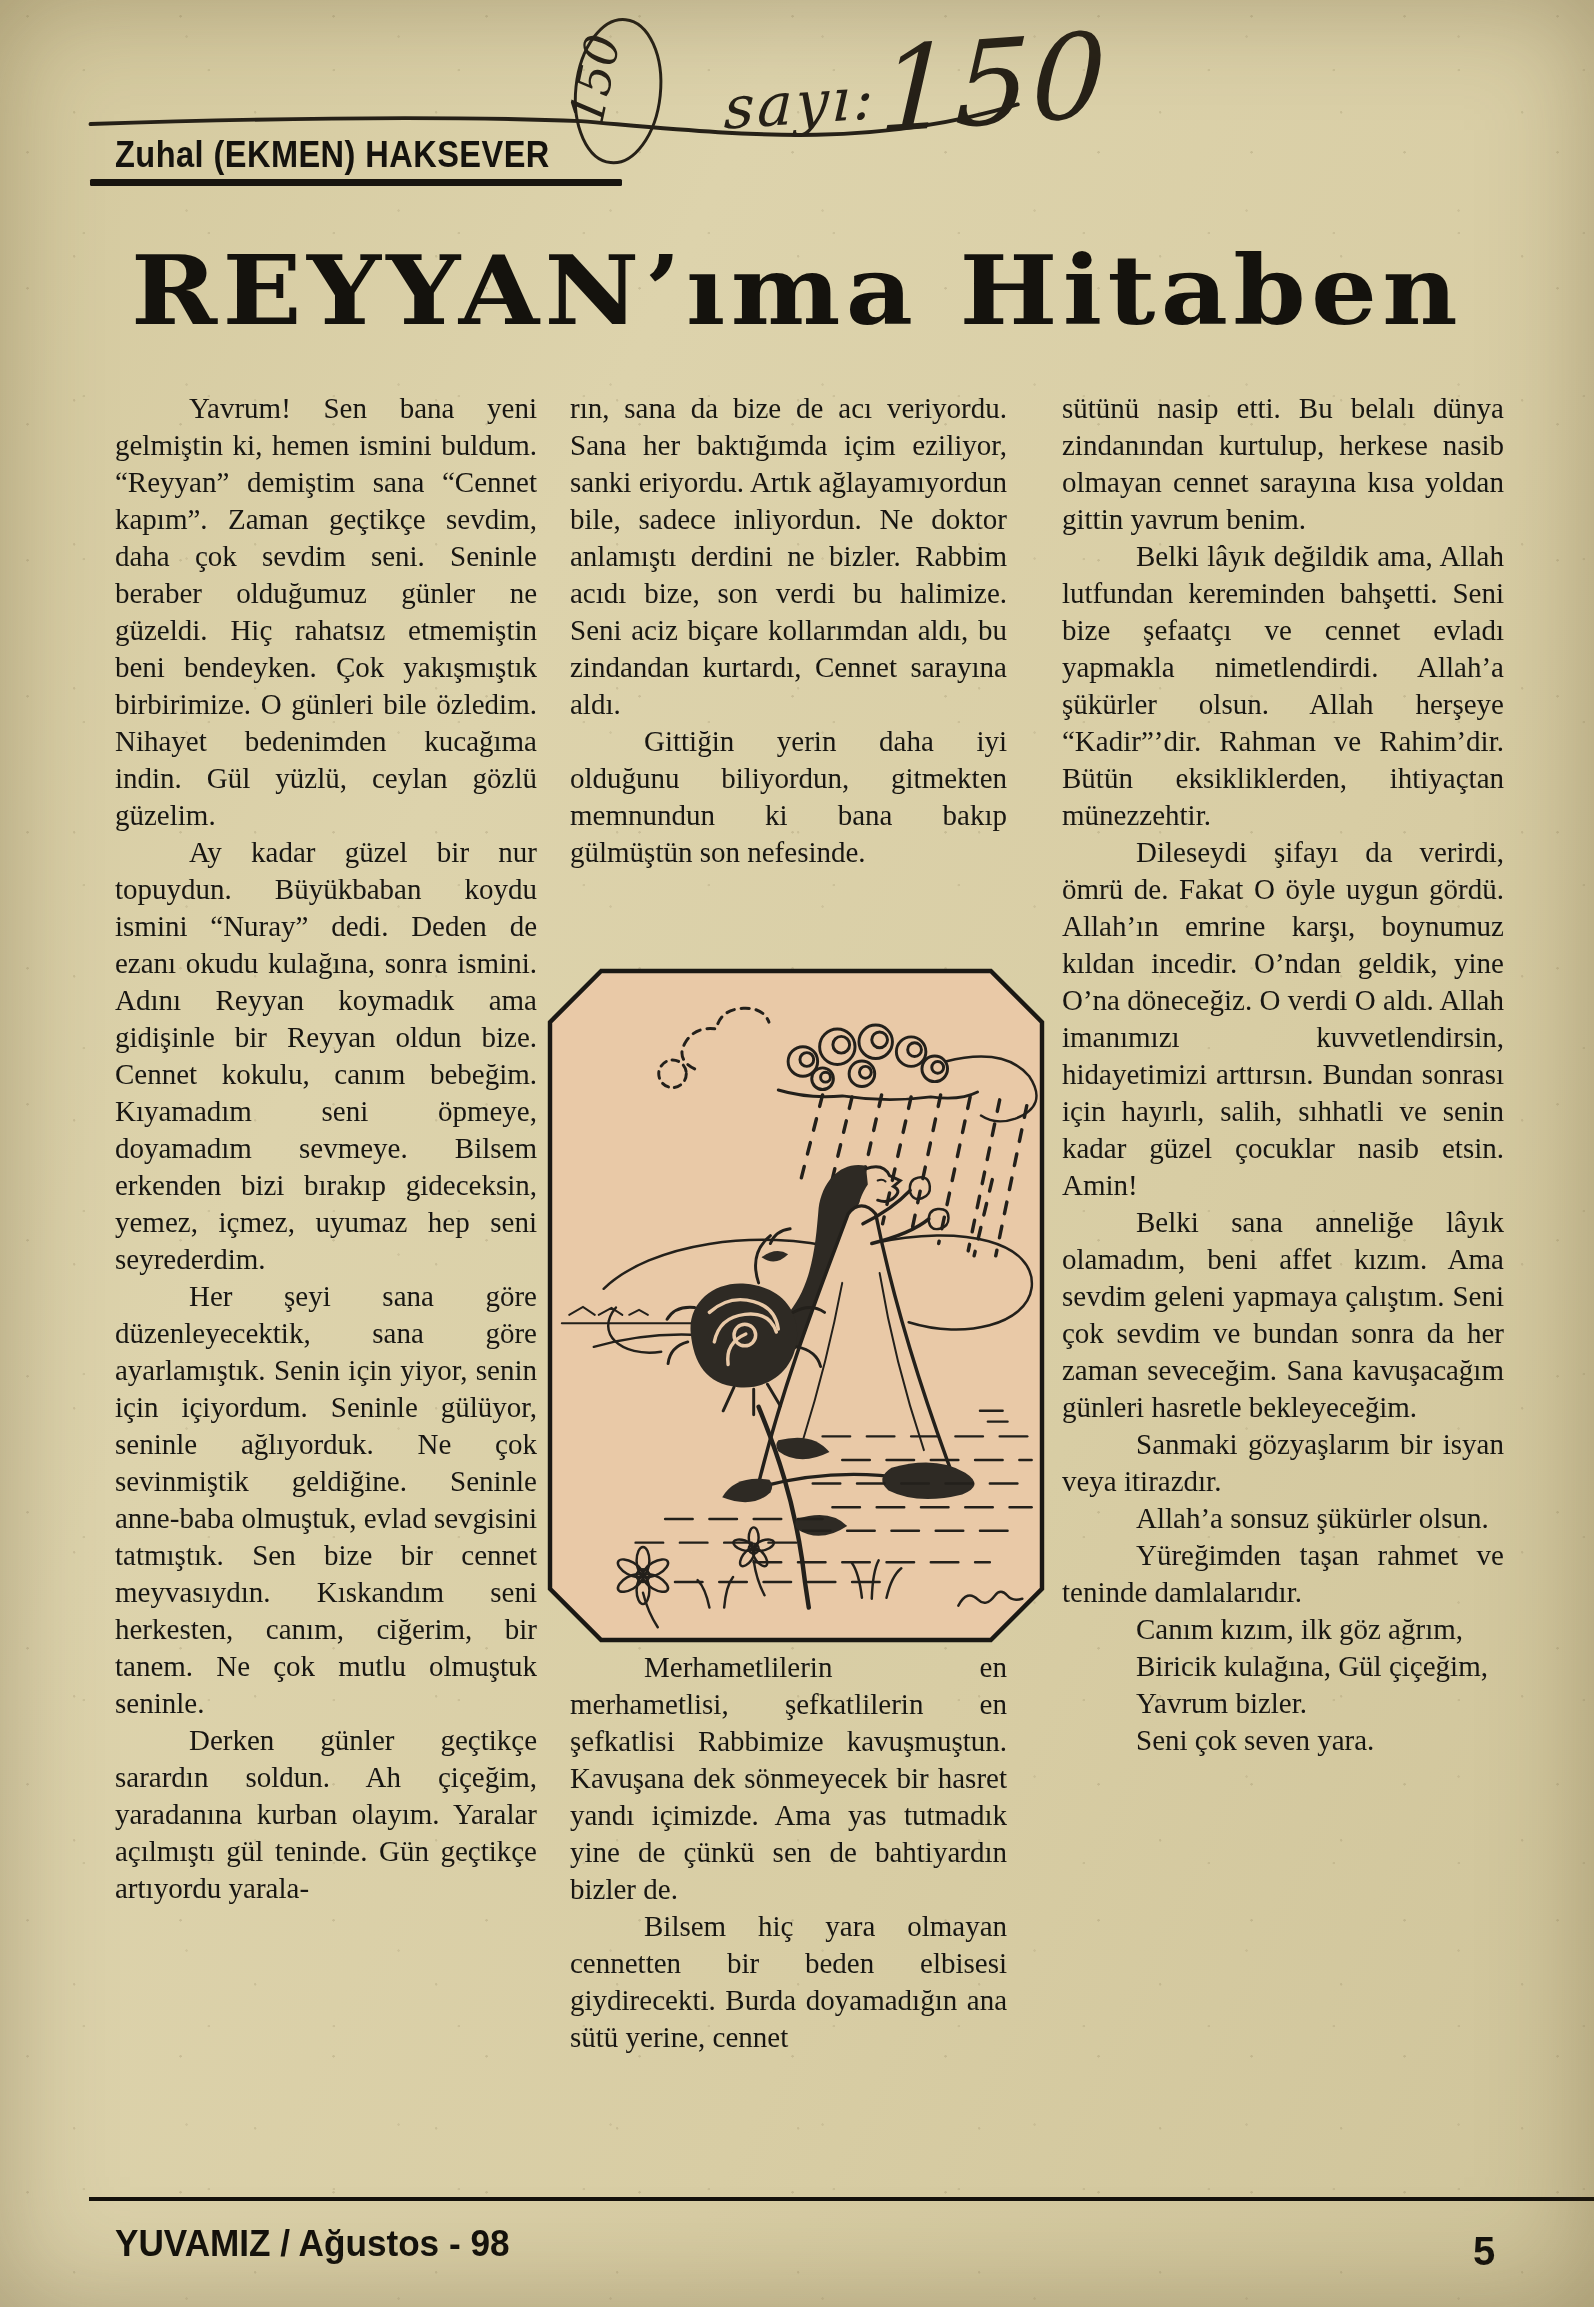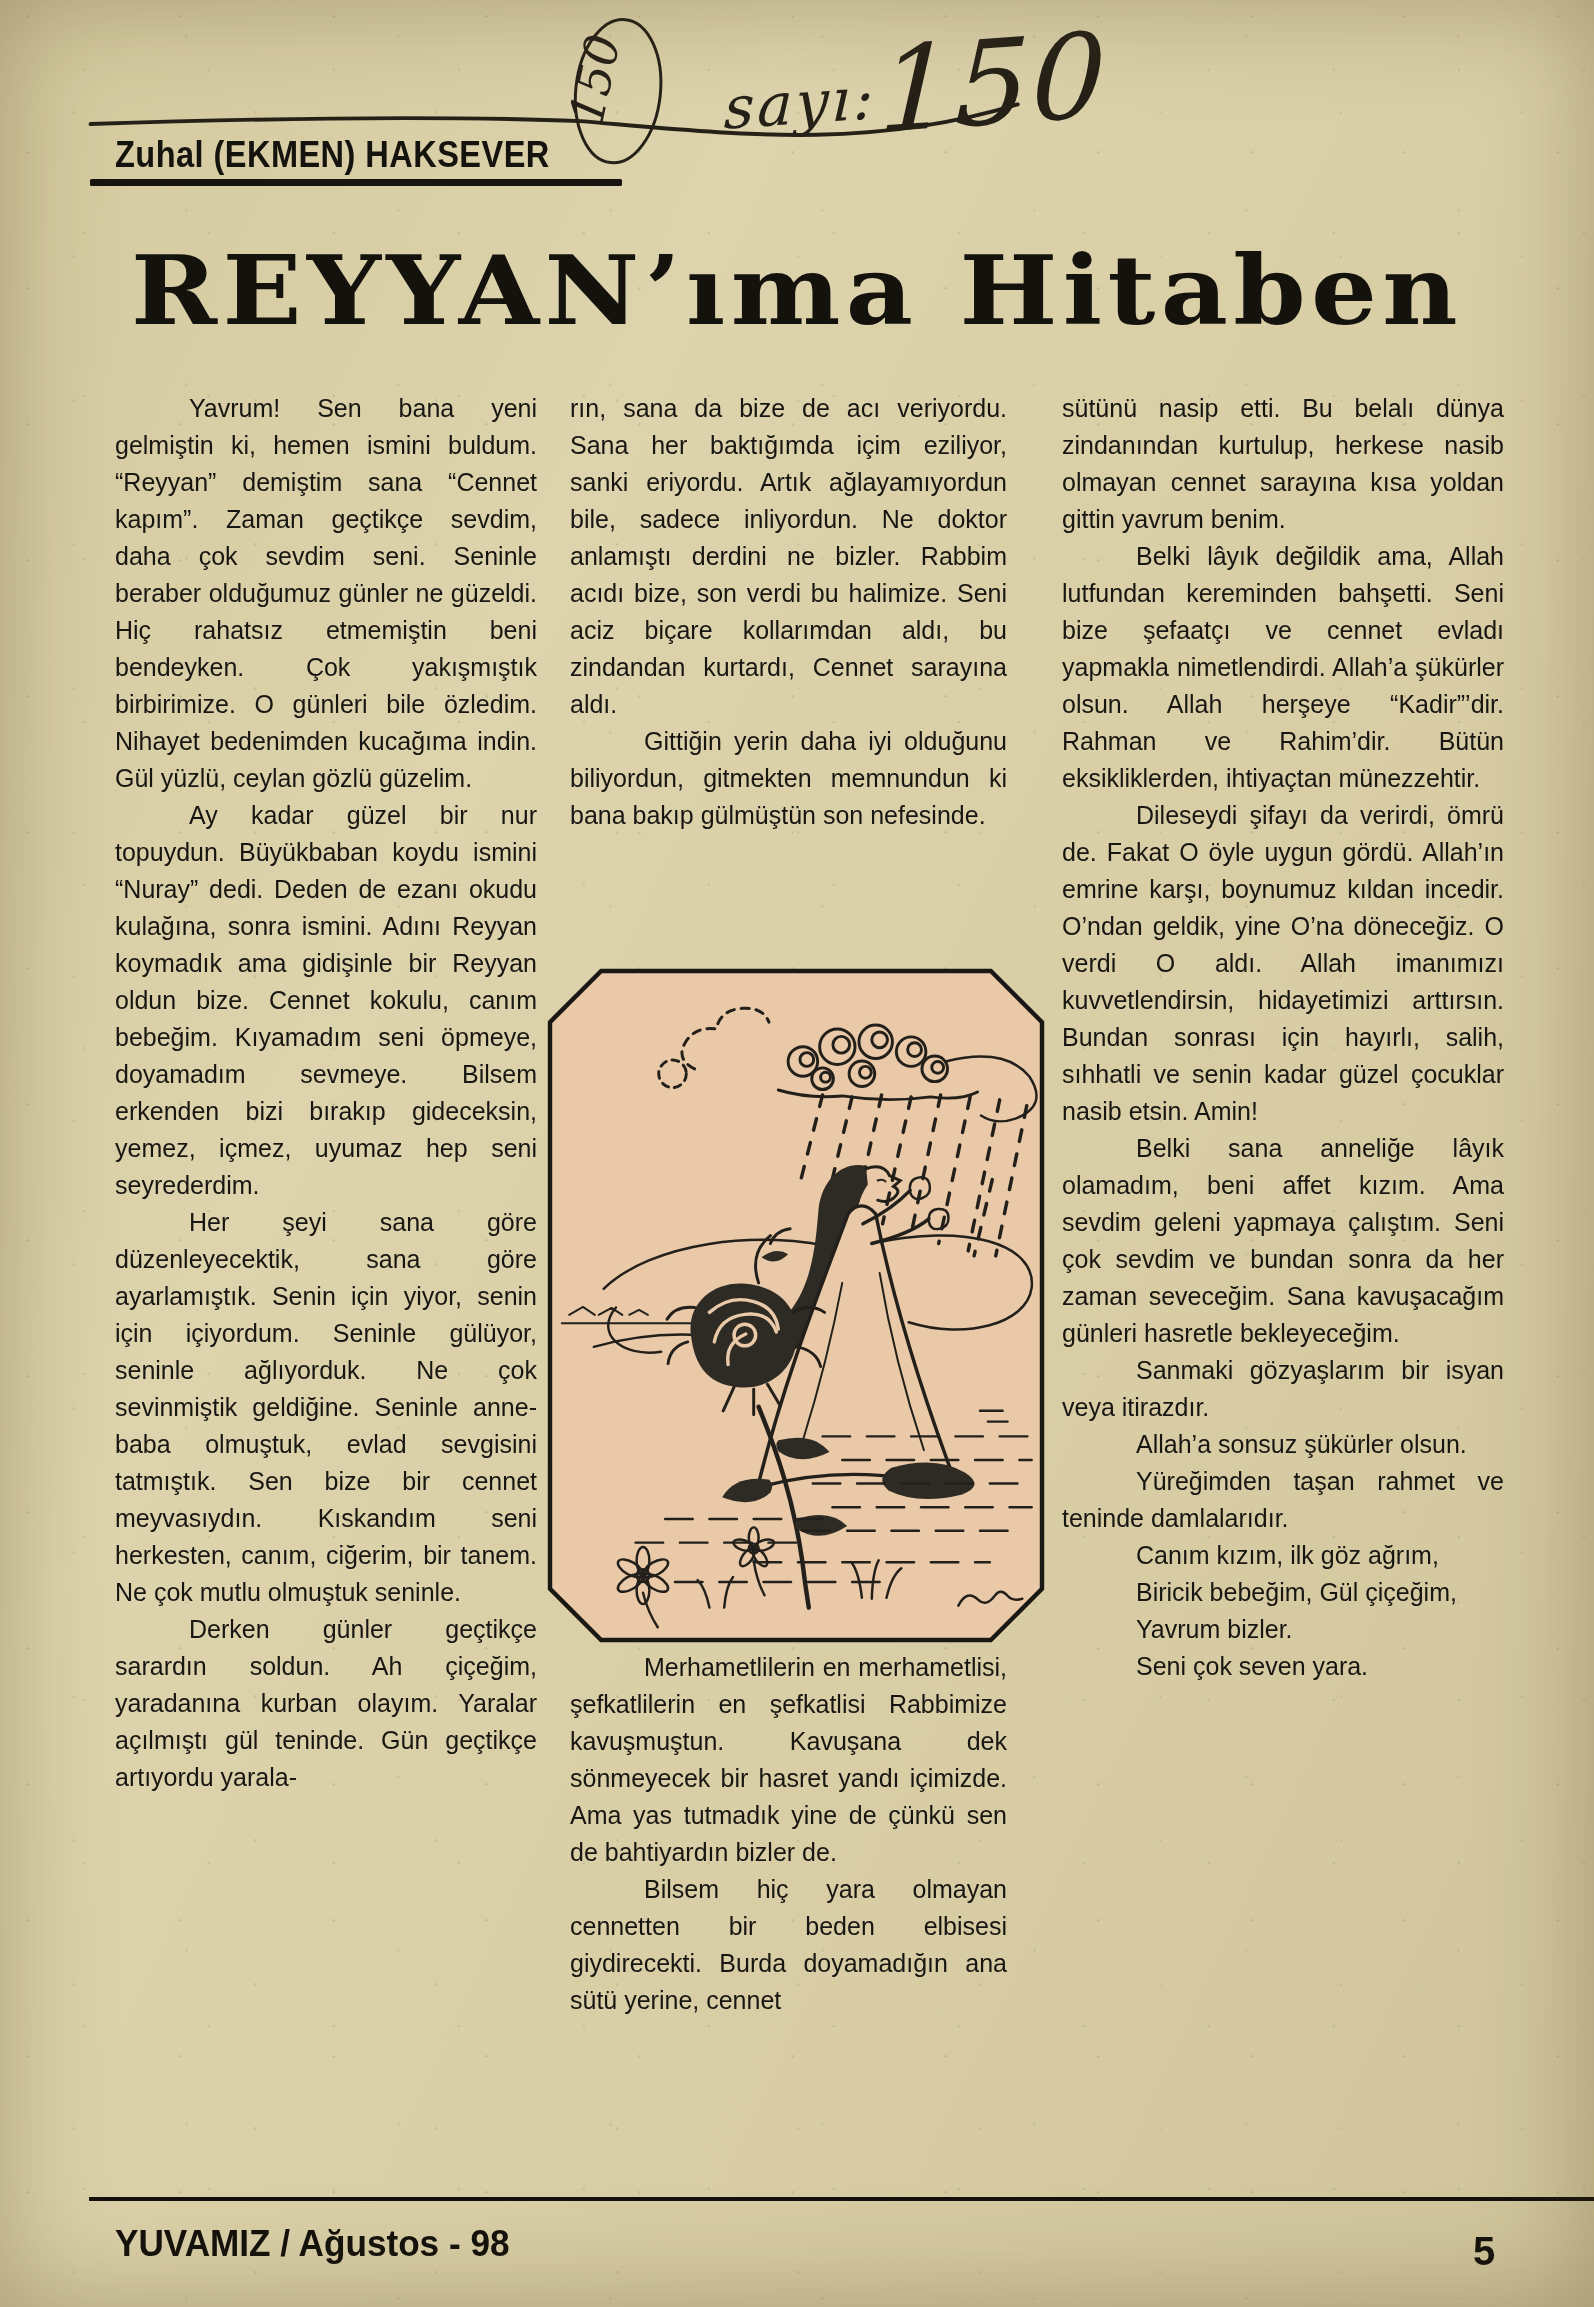--- a/index.html
+++ b/index.html
@@ -27,21 +27,21 @@
   .byline{
     position:absolute;left:115px;top:134px;font-size:37px;font-weight:bold;letter-spacing:0.5px;
     transform:scaleX(.88);transform-origin:left center;white-space:nowrap;color:#15130e;
   }
   .byline-rule{position:absolute;left:90px;top:179px;width:532px;height:7.4px;background:#181510;border-radius:1.5px;}
   .title{
     position:absolute;left:103px;top:234px;width:1388px;text-align:center;
     font-family:"DejaVu Serif", serif;font-weight:bold;font-size:96px;letter-spacing:4.9px;
     transform:scaleX(1.08);transform-origin:center;color:#14120d;white-space:nowrap;
   }
-  .col{position:absolute;font-size:25px;line-height:37px;text-align:justify;color:#181612;}
+  .col{position:absolute;font-size:29px;line-height:37px;text-align:justify;color:#181612;font-family:Liberation Serif, serif;}
   .col p{margin:0;text-indent:74px;}
   .col p.cont{text-indent:0;}
   #col-left{left:115px;top:390px;width:422px;}
   #col-mid-top{left:570px;top:390px;width:437px;height:561px;overflow:hidden;}
   #col-mid-bottom{left:570px;top:1649px;width:437px;}
   #col-right{left:1062px;top:390px;width:442px;}
   .illu{position:absolute;left:547px;top:968px;width:498px;height:675px;}
   .footer-rule{position:absolute;left:89px;top:2197px;width:1506px;height:3.9px;background:#14110c;}
   .footer-left{
     position:absolute;left:115px;top:2223px;font-size:37px;font-weight:bold;color:#13110c;
@@ -208,21 +208,21 @@
 
   <div class="col" id="col-right">
     <p class="cont">sütünü nasip etti. Bu belalı dünya zindanından kurtulup, herkese nasib olmayan cennet sarayına kısa yoldan gittin yavrum benim.</p>
     <p>Belki lâyık değildik ama, Allah lutfundan kereminden bahşetti. Seni bize şefaatçı ve cennet evladı yapmakla nimetlendirdi. Allah’a şükürler olsun. Allah herşeye “Kadir”’dir. Rahman ve Rahim’dir. Bütün eksikliklerden, ihtiyaçtan münezzehtir.</p>
     <p>Dileseydi şifayı da verirdi, ömrü de. Fakat O öyle uygun gördü. Allah’ın emrine karşı, boynumuz kıldan incedir. O’ndan geldik, yine O’na döneceğiz. O verdi O aldı. Allah imanımızı kuvvetlendirsin, hidayetimizi arttırsın. Bundan sonrası için hayırlı, salih, sıhhatli ve senin kadar güzel çocuklar nasib etsin. Amin!</p>
     <p>Belki sana anneliğe lâyık olamadım, beni affet kızım. Ama sevdim geleni yapmaya çalıştım. Seni çok sevdim ve bundan sonra da her zaman seveceğim. Sana kavuşacağım günleri hasretle bekleyeceğim.</p>
     <p>Sanmaki gözyaşlarım bir isyan veya itirazdır.</p>
     <p>Allah’a sonsuz şükürler olsun.</p>
     <p>Yüreğimden taşan rahmet ve teninde damlalarıdır.</p>
     <p>Canım kızım, ilk göz ağrım,</p>
-    <p>Biricik bebeğim, Gül çiçeğim,</p>
+    <p>Biricik kulağına, Gül çiçeğim,</p>
     <p>Yavrum bizler.</p>
     <p>Seni çok seven yara.</p>
   </div>
 
   <div class="footer-rule"></div>
   <div class="footer-left">YUVAMIZ / Ağustos - 98</div>
   <div class="footer-page">5</div>
 
   <div class="vignette"></div>
 </div>

